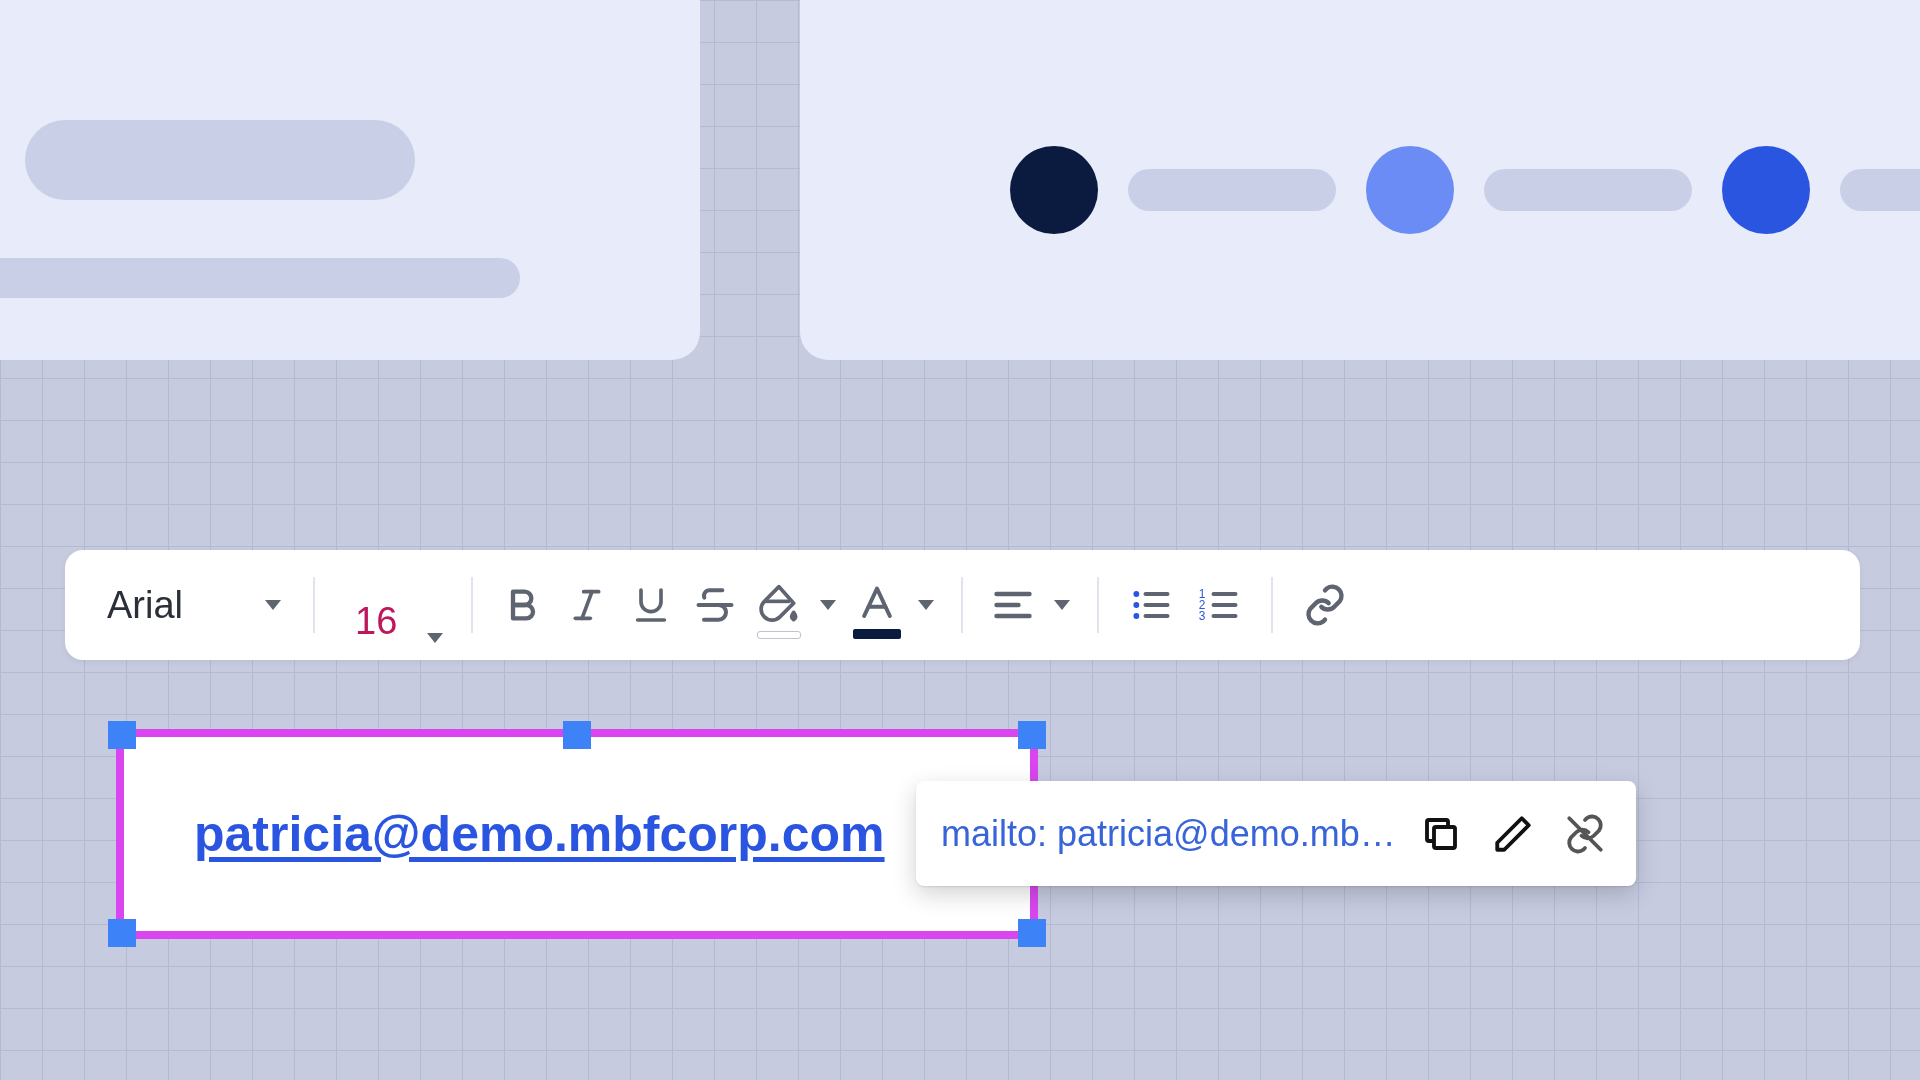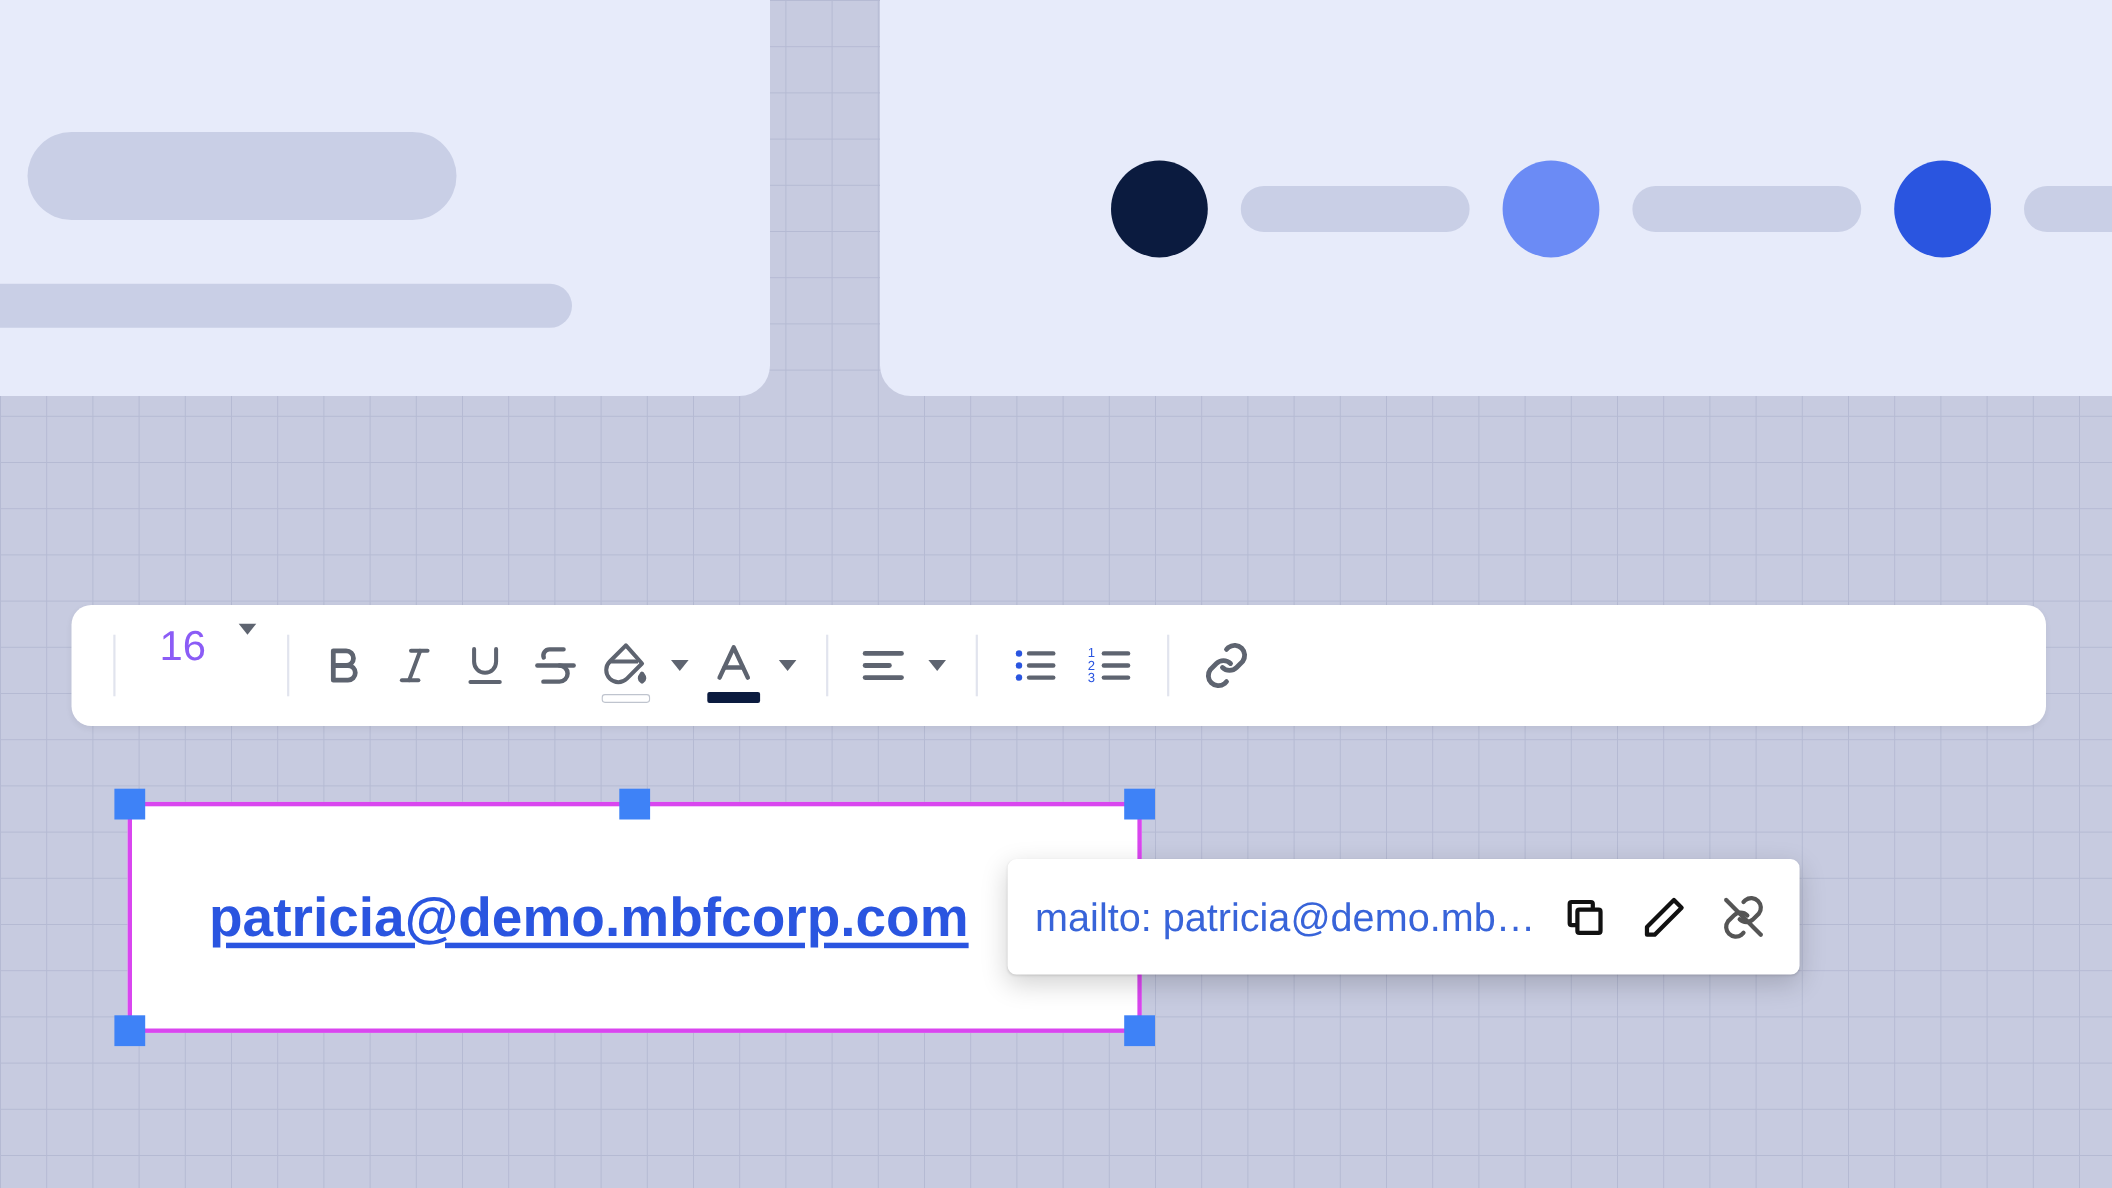--- a/index.html
+++ b/index.html
@@ -52,30 +52,30 @@
   .tb-group { display: flex; align-items: center; height: 100%; }
   .tb-sep { width: 2px; height: 56px; background: #e1e4ee; margin: 0 18px; }
   .tb-btn {
     display: flex; align-items: center; justify-content: center;
     height: 76px; min-width: 64px; border-radius: 10px; cursor: pointer;
     color: #5e6470;
     padding: 0 8px;
   }
   .tb-btn svg { display: block; }
   .font-select { font-size: 38px; color: #2b2f38; padding: 0 14px 0 22px; display:flex; align-items:center; min-width:210px; justify-content:space-between;}
-  .size-select { font-size: 38px; color: #8b5cf6; padding: 0 10px 0 22px; display:flex; align-items:flex-start; min-width:120px; justify-content:space-between;}
+  .size-select { font-size: 38px; color: #be185d; padding: 0 10px 0 22px; display:flex; align-items:flex-end; min-width:120px; justify-content:space-between;}
   .tb-caret-sm {
     width: 0; height: 0; border-left: 8px solid transparent; border-right: 8px solid transparent;
     border-top: 10px solid #5e6470;
   }
 
   
   .textbox {
     position: absolute; left: 116px; top: 729px; width: 922px; height: 210px;
-    background: #fff; border: 4px solid #d946ef;
+    background: #fff; border: 8px solid #d946ef;
   }
   .textbox .handle {
     position: absolute; width: 28px; height: 28px; background: #3e82f7;
   }
   .h-tl { left: -16px; top: -16px; }
   .h-tr { right: -16px; top: -16px; }
   .h-bl { left: -16px; bottom: -16px; }
   .h-br { right: -16px; bottom: -16px; }
   .h-tm { left: 50%; top: -16px; transform: translateX(-50%); }
   .textbox .link-text {
@@ -109,20 +109,24 @@
   <div class="dot dot-navy"></div>
   <div class="bar bar-w"></div>
   <div class="dot dot-mid"></div>
   <div class="bar bar-w"></div>
   <div class="dot dot-blue"></div>
   <div class="bar bar-w"></div>
 </div>
 
 <div class="toolbar">
 
+  <div class="tb-btn font-select">
+    <span>Arial</span>
+    <span class="tb-caret-sm"></span>
+  </div>
 
   <div class="tb-sep"></div>
 
   <div class="tb-btn size-select">
     <span>16</span>
     <span class="tb-caret-sm"></span>
   </div>
 
   <div class="tb-sep"></div>
 

